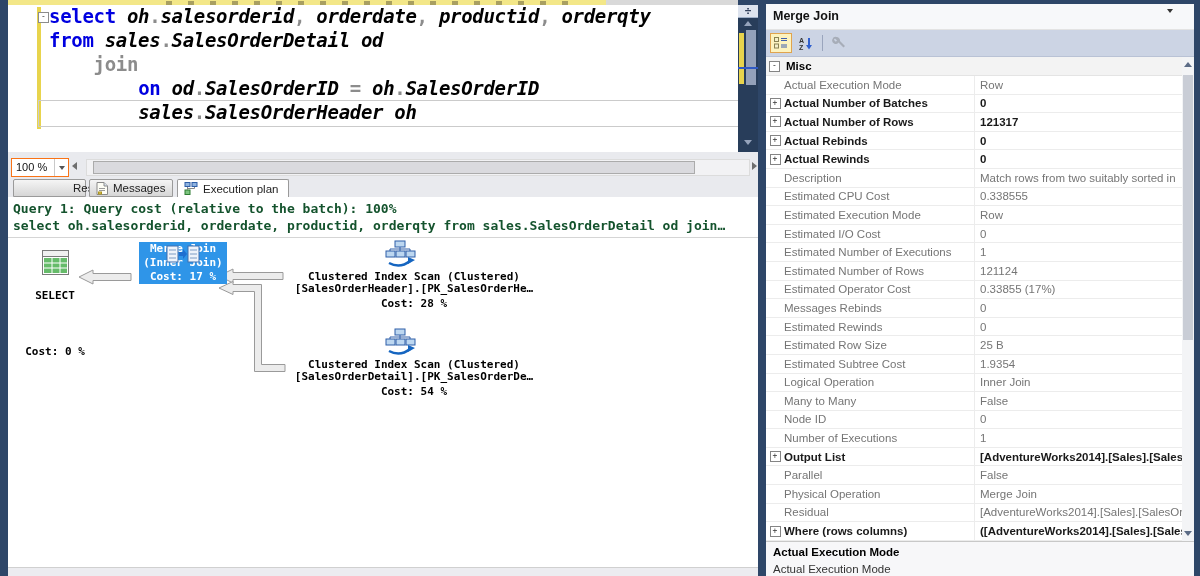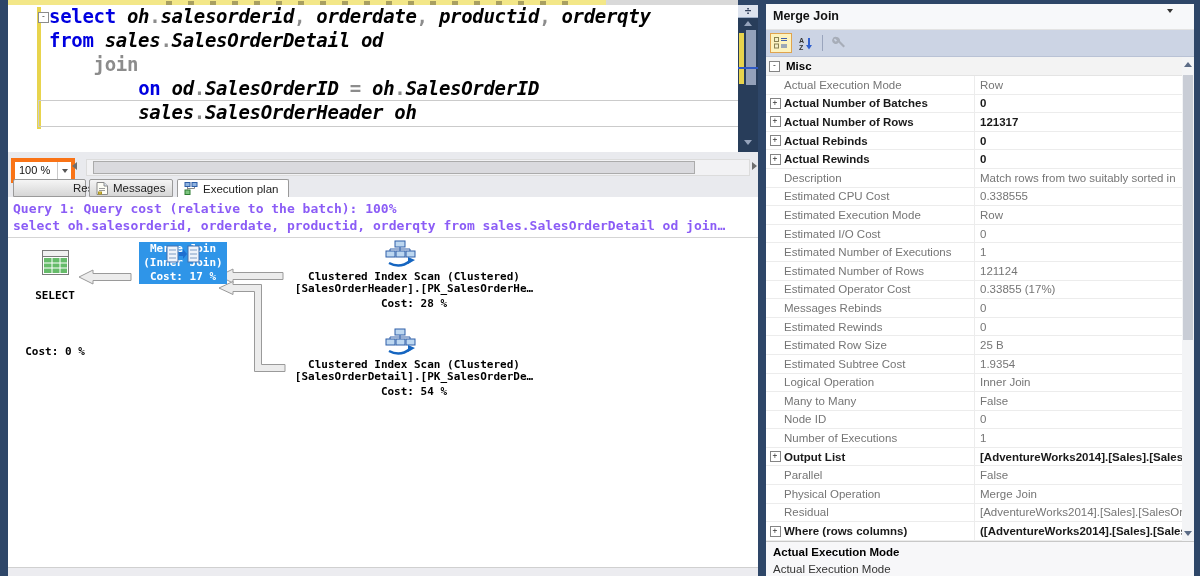--- a/index.html
+++ b/index.html
@@ -23,40 +23,40 @@
   #ed-splitter{left:0;top:0;width:20px;height:12px;background:#dde3ee;border-bottom:1px solid #9fb0c8;
                text-align:center;font:bold 11px/12px "DejaVu Sans Mono",monospace;color:#33415c;}
   .tri-up{width:0;height:0;border-left:4px solid transparent;border-right:4px solid transparent;border-bottom:5px solid #95a3bb;}
   .tri-down{width:0;height:0;border-left:4px solid transparent;border-right:4px solid transparent;border-top:5px solid #95a3bb;}
   #ed-thumb{left:8px;top:25px;width:10px;height:55px;background:#94a1ba;}
   #ed-annot{left:1px;top:28px;width:5px;height:51px;background:#e8d44d;}
   #ed-caret-line{left:0;top:62px;width:20px;height:2px;background:#2f59c4;}
 
   
   #lower-chrome{left:8px;top:152px;width:750px;height:45px;background:#e9eaee;}
-  #zoom-combo{left:3px;top:6px;width:56px;height:17px;background:#fff;border:4px solid #f97316;
+  #zoom-combo{left:3px;top:6px;width:56px;height:17px;background:#fff;border:1px solid #f97316;
               font:11px/16px "Liberation Sans",sans-serif;color:#111;}
   #zoom-combo .txt{position:absolute;left:4px;top:0;}
   #zoom-combo .dd{position:absolute;right:0;top:0;width:13px;height:100%;border-left:1px solid #c9c9c9;
                   display:flex;align-items:center;justify-content:center;}
   .dd-tri{width:0;height:0;border-left:3.5px solid transparent;border-right:3.5px solid transparent;border-top:4px solid #555;}
   .h-arrow-left{width:0;height:0;border-top:4.5px solid transparent;border-bottom:4.5px solid transparent;border-right:5.5px solid #6e6e6e;}
   .h-arrow-right{width:0;height:0;border-top:4.5px solid transparent;border-bottom:4.5px solid transparent;border-left:5.5px solid #6e6e6e;}
   #h-track{left:78px;top:7px;width:662px;height:15px;background:#f2f2f4;border:1px solid #dcdcdc;}
   #h-thumb{left:6px;top:1px;width:600px;height:11px;background:#dadade;border:1px solid #ababab;}
 
   .tab{position:absolute;top:27px;height:18px;border:1px solid #9a9a9a;border-radius:2px 2px 0 0;
        display:flex;align-items:center;padding:0 6px;background:linear-gradient(#f5f5f5,#d6d6d6);
        font:11.5px "Liberation Sans",sans-serif;color:#222;box-sizing:border-box;}
   .tab.active{background:#fff;border-bottom-color:#fff;height:19px;}
   .tab .lbl{margin-left:5px;white-space:nowrap;}
 
   
   #plan-header{left:8px;top:197px;width:750px;height:40px;background:#fff;overflow:hidden;}
-  .ph-line{position:absolute;left:5px;white-space:pre;font:bold 13px "DejaVu Sans Mono",monospace;color:#8b5cf6;}
+  .ph-line{position:absolute;left:5px;white-space:pre;font:bold 13px "DejaVu Sans Mono",monospace;color:#14532d;}
   #plan-sep{left:8px;top:237px;width:750px;height:1px;background:#d5d5d5;}
   #plan-canvas{left:8px;top:238px;width:750px;height:329px;background:#fff;}
   #status-strip{left:8px;top:567px;width:750px;height:9px;background:#ececf0;border-top:1px solid #d0d0d0;box-sizing:border-box;}
 
   .plan-label{position:absolute;text-align:center;font:bold 11px/12px "DejaVu Sans Mono",monospace;color:#000;white-space:pre;}
   #merge-box{left:131px;top:33px;width:88px;height:42px;background:#2f95e8;color:#fff;
              text-align:center;font:bold 11px/14px "DejaVu Sans Mono",monospace;}
 
   
   #props{left:766px;top:4px;width:428px;height:572px;background:#fff;}

